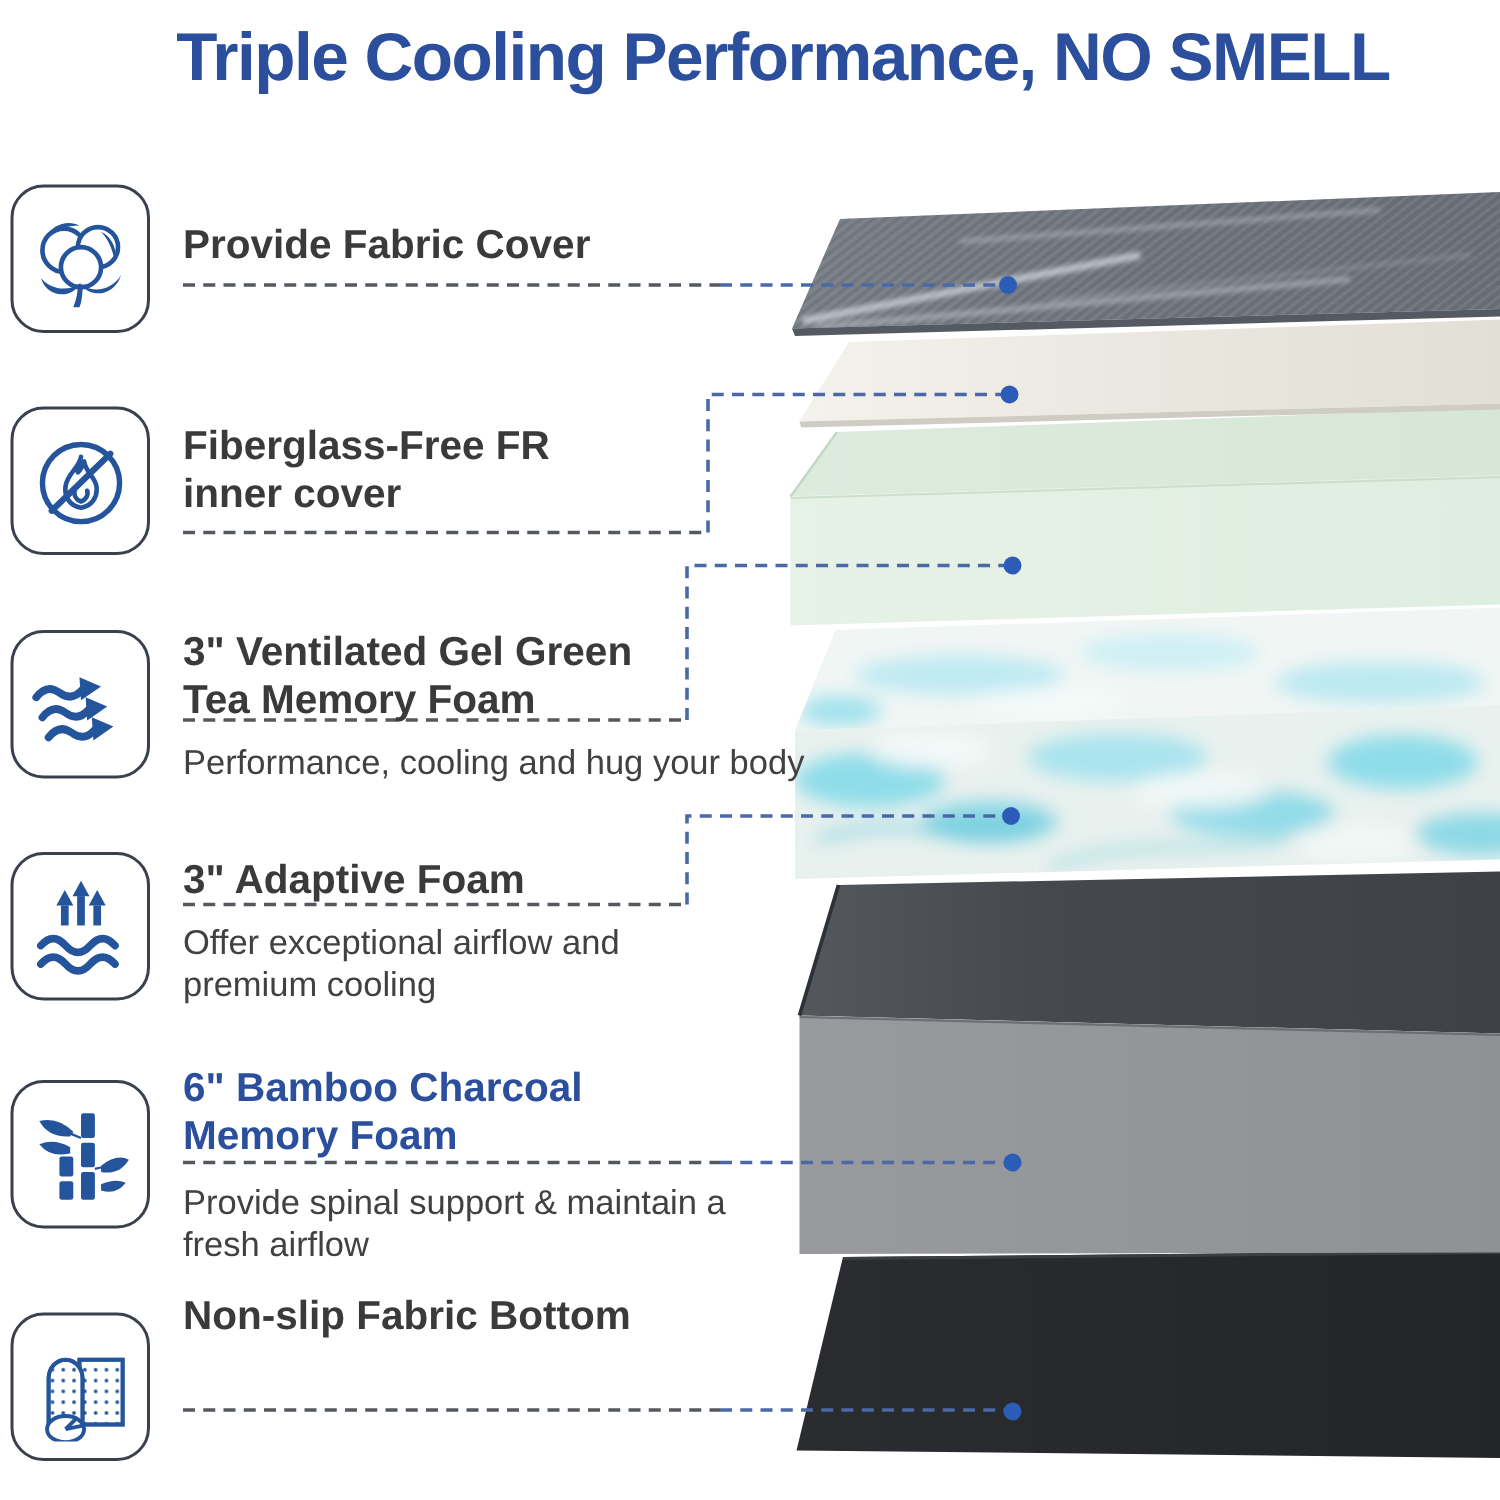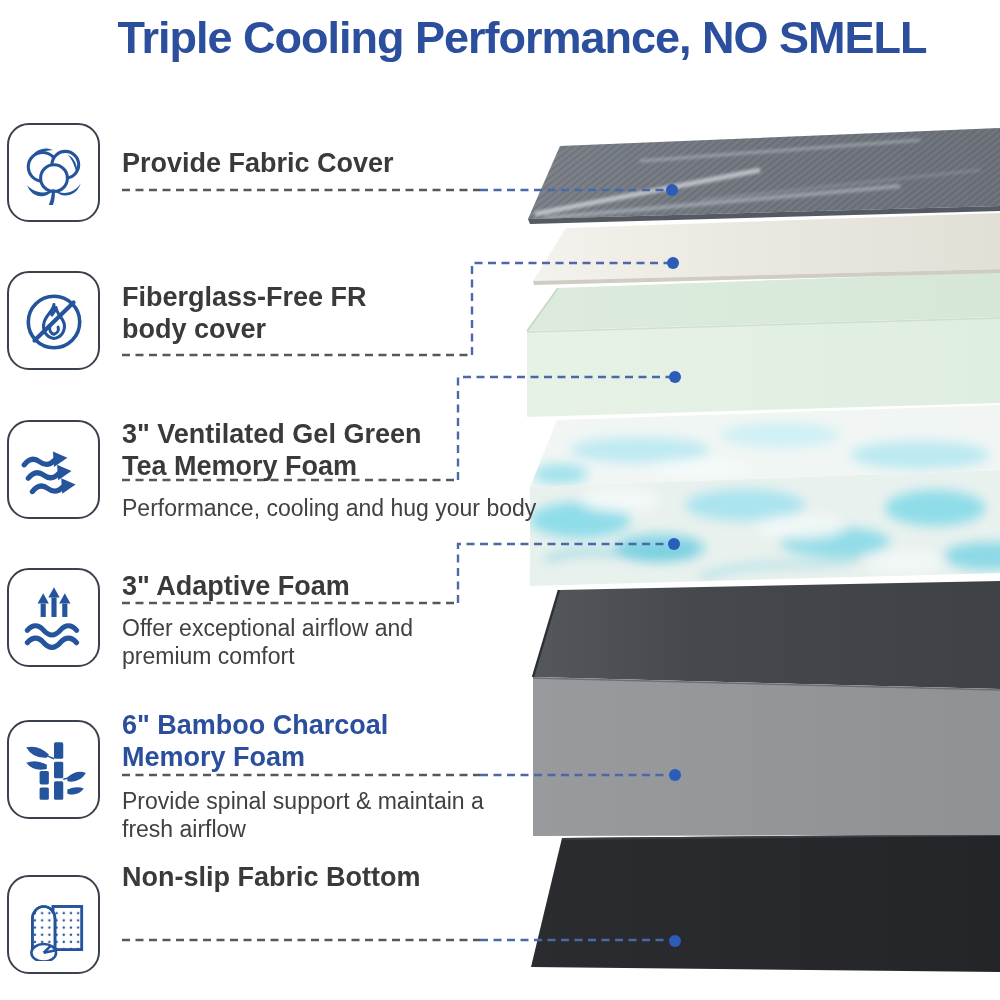--- a/index.html
+++ b/index.html
@@ -212,21 +212,21 @@
       <svg viewBox="0 0 70 70">
         <g fill="none" style="stroke:var(--icon-blue)" stroke-linecap="round" stroke-linejoin="round">
           <circle cx="35" cy="36" r="25" stroke-width="3.5"></circle>
           <path stroke-width="3" d="M35,19 C34,26 26,30 25,38 C24,45 28,51 35,52 C42,51 46,45 45,38 C44,32 38,29 37,22 C36,25 35,27 33,29"></path>
           <path stroke-width="3" d="M31,40 C30,44 32,47 35,48 C38,47 40,44 39,41"></path>
           <line x1="16" y1="54" x2="54" y2="17" stroke-width="4"></line>
         </g>
       </svg>
     </div>
     <div class="heading">Fiberglass-Free FR
-body cover</div>
+inner cover</div>
   </div>
 
   <div class="feature f3">
     <div class="icon-box">
       <svg viewBox="0 0 70 70">
         <g fill="none" style="stroke:var(--icon-blue)" stroke-width="5" stroke-linecap="round">
           <path d="M6,30 q7,-9 15,-3 t15,-2"></path>
           <path d="M10,43 q7,-9 15,-3 t15,-2"></path>
           <path d="M14,56 q7,-9 15,-3 t15,-2"></path>
         </g>
@@ -254,21 +254,21 @@
             <polygon points="45.5,11 40,21 51,21"></polygon>
         </g>
         <g fill="none" style="stroke:var(--icon-blue)" stroke-width="5" stroke-linecap="round">
           <path d="M9,47 q8,-9 16,0 t16,0 t16,0"></path>
           <path d="M9,59 q8,-9 16,0 t16,0 t16,0"></path>
         </g>
       </svg>
     </div>
     <div class="heading">3" Adaptive Foam</div>
     <div class="subtitle">Offer exceptional airflow and
-premium comfort</div>
+premium cooling</div>
   </div>
 
   <div class="feature f5">
     <div class="icon-box">
       <svg viewBox="0 0 70 70">
         <g style="fill:var(--icon-blue)">
           <rect x="35" y="8" width="9" height="16" rx="1.5"></rect>
           <rect x="35" y="27" width="9" height="16" rx="1.5"></rect>
           <rect x="35" y="46" width="9" height="18" rx="1.5"></rect>
           <rect x="21" y="36" width="9" height="13" rx="1.5"></rect>

